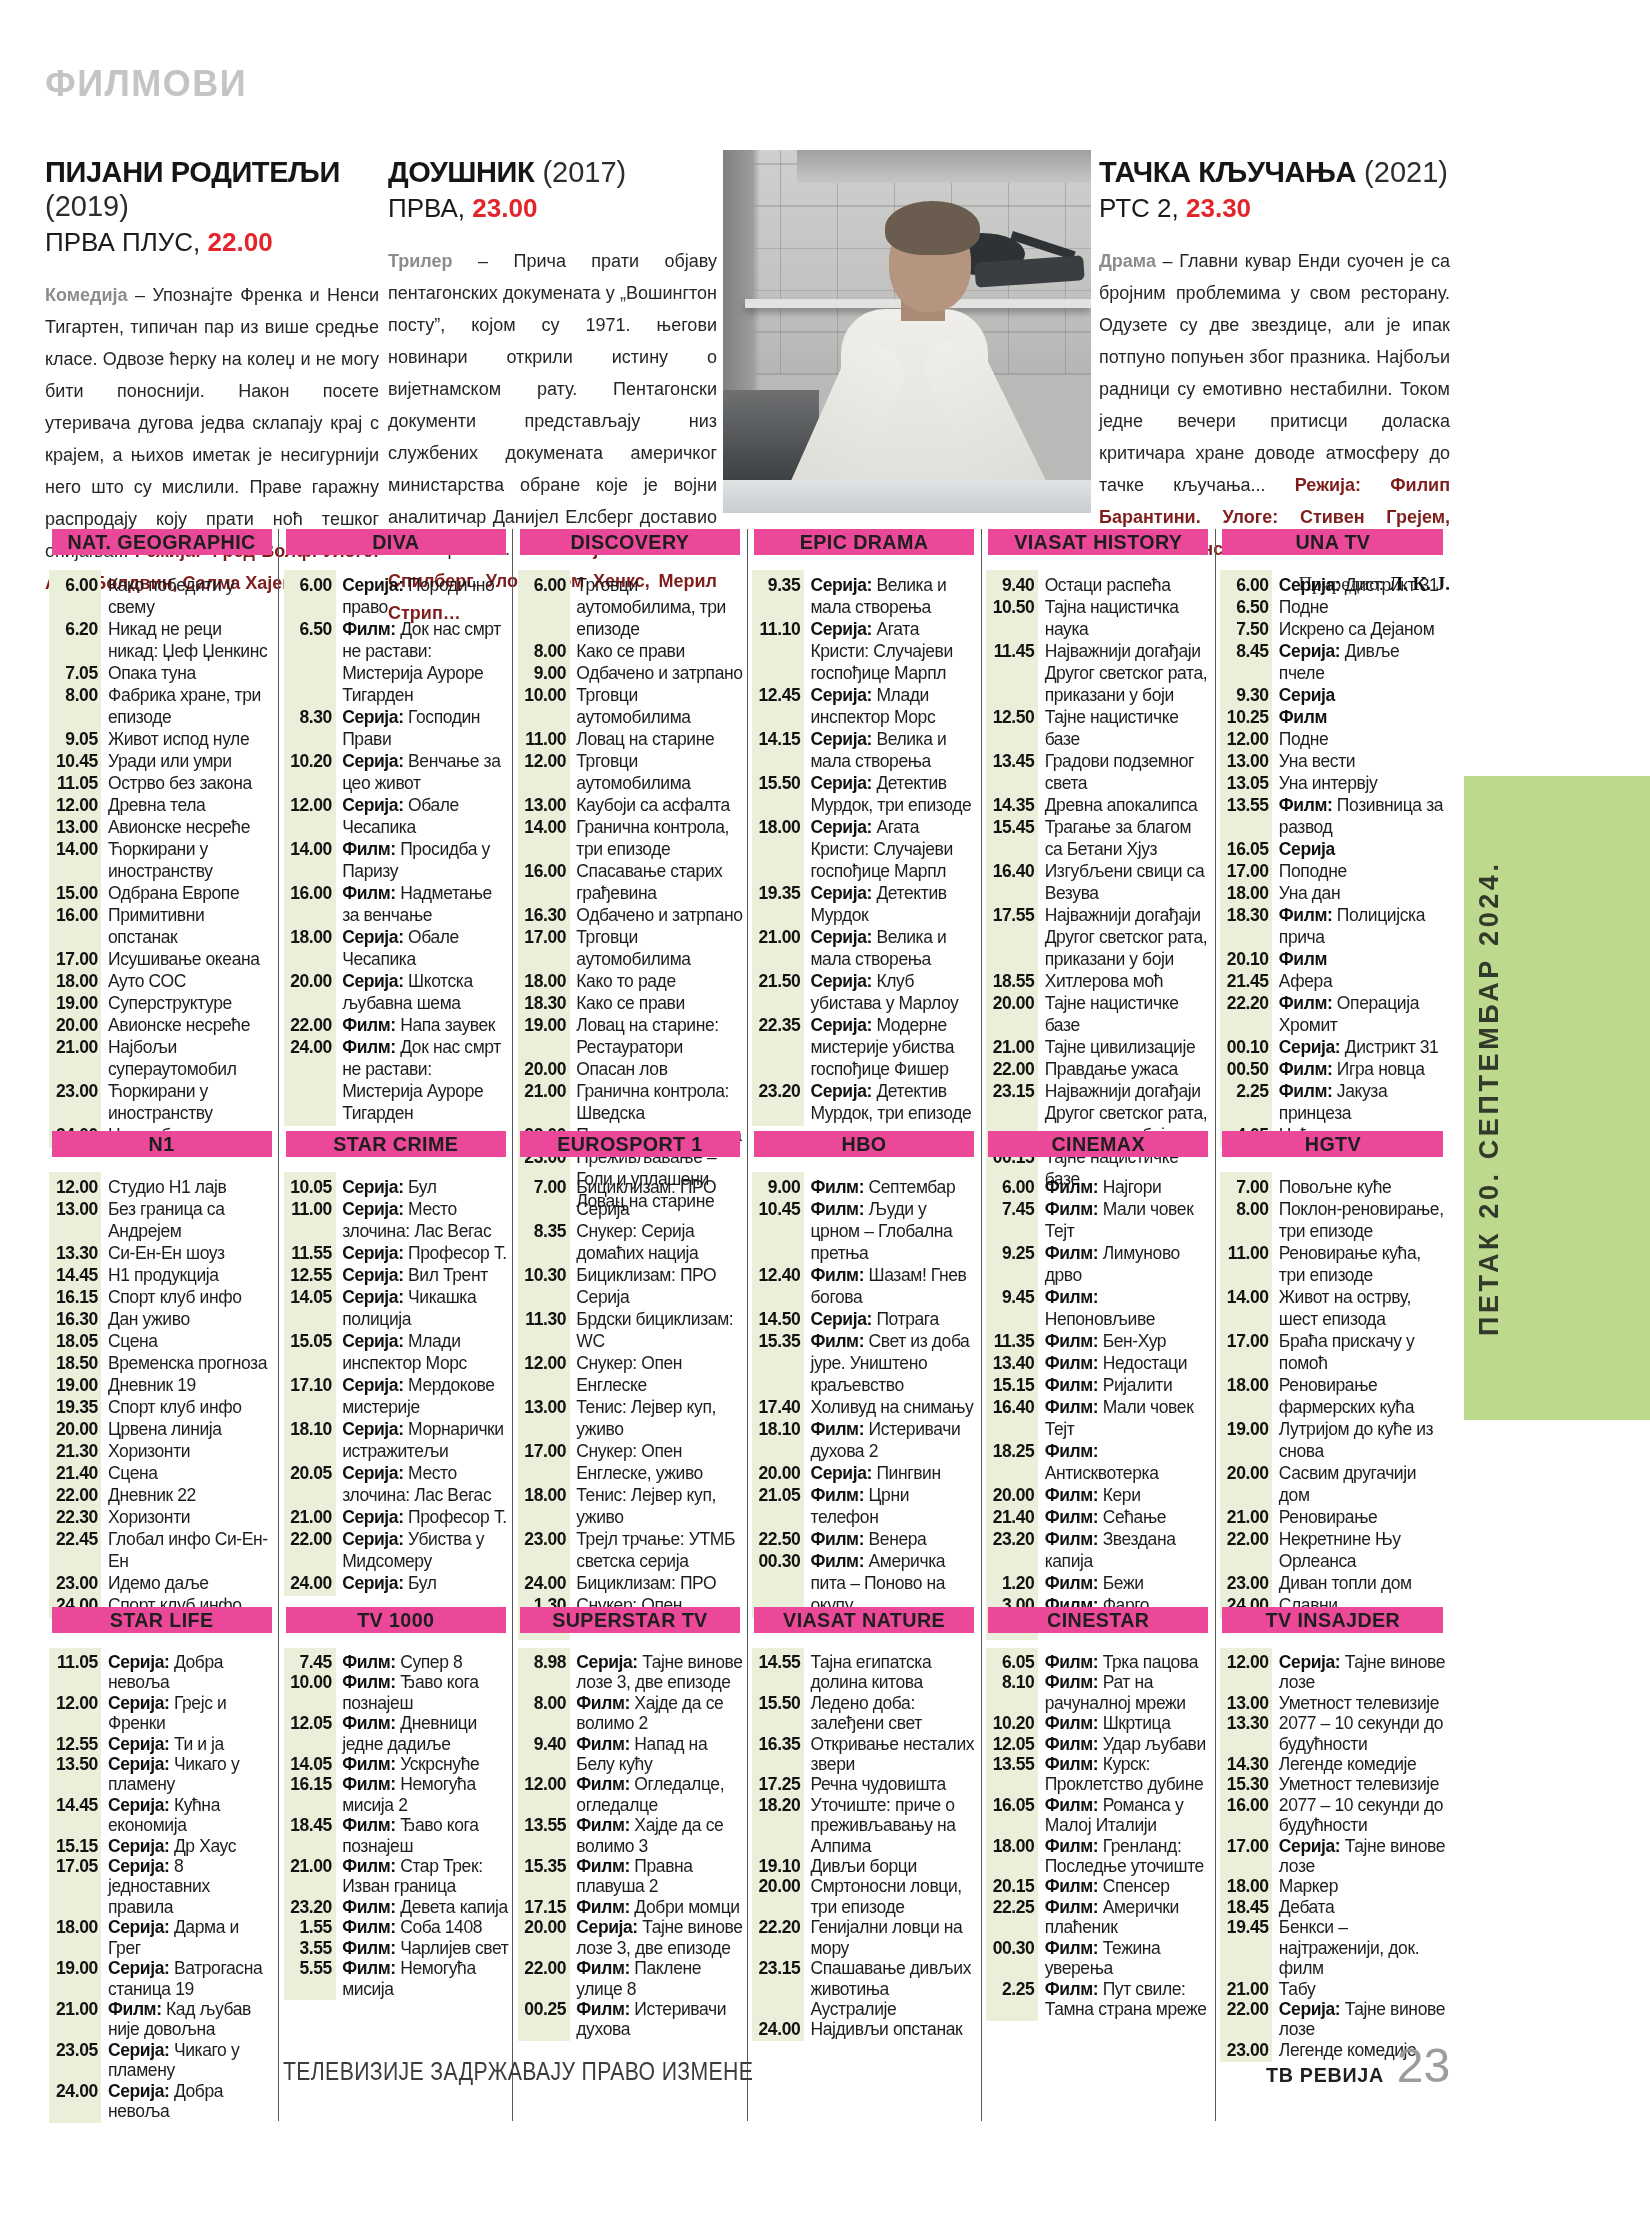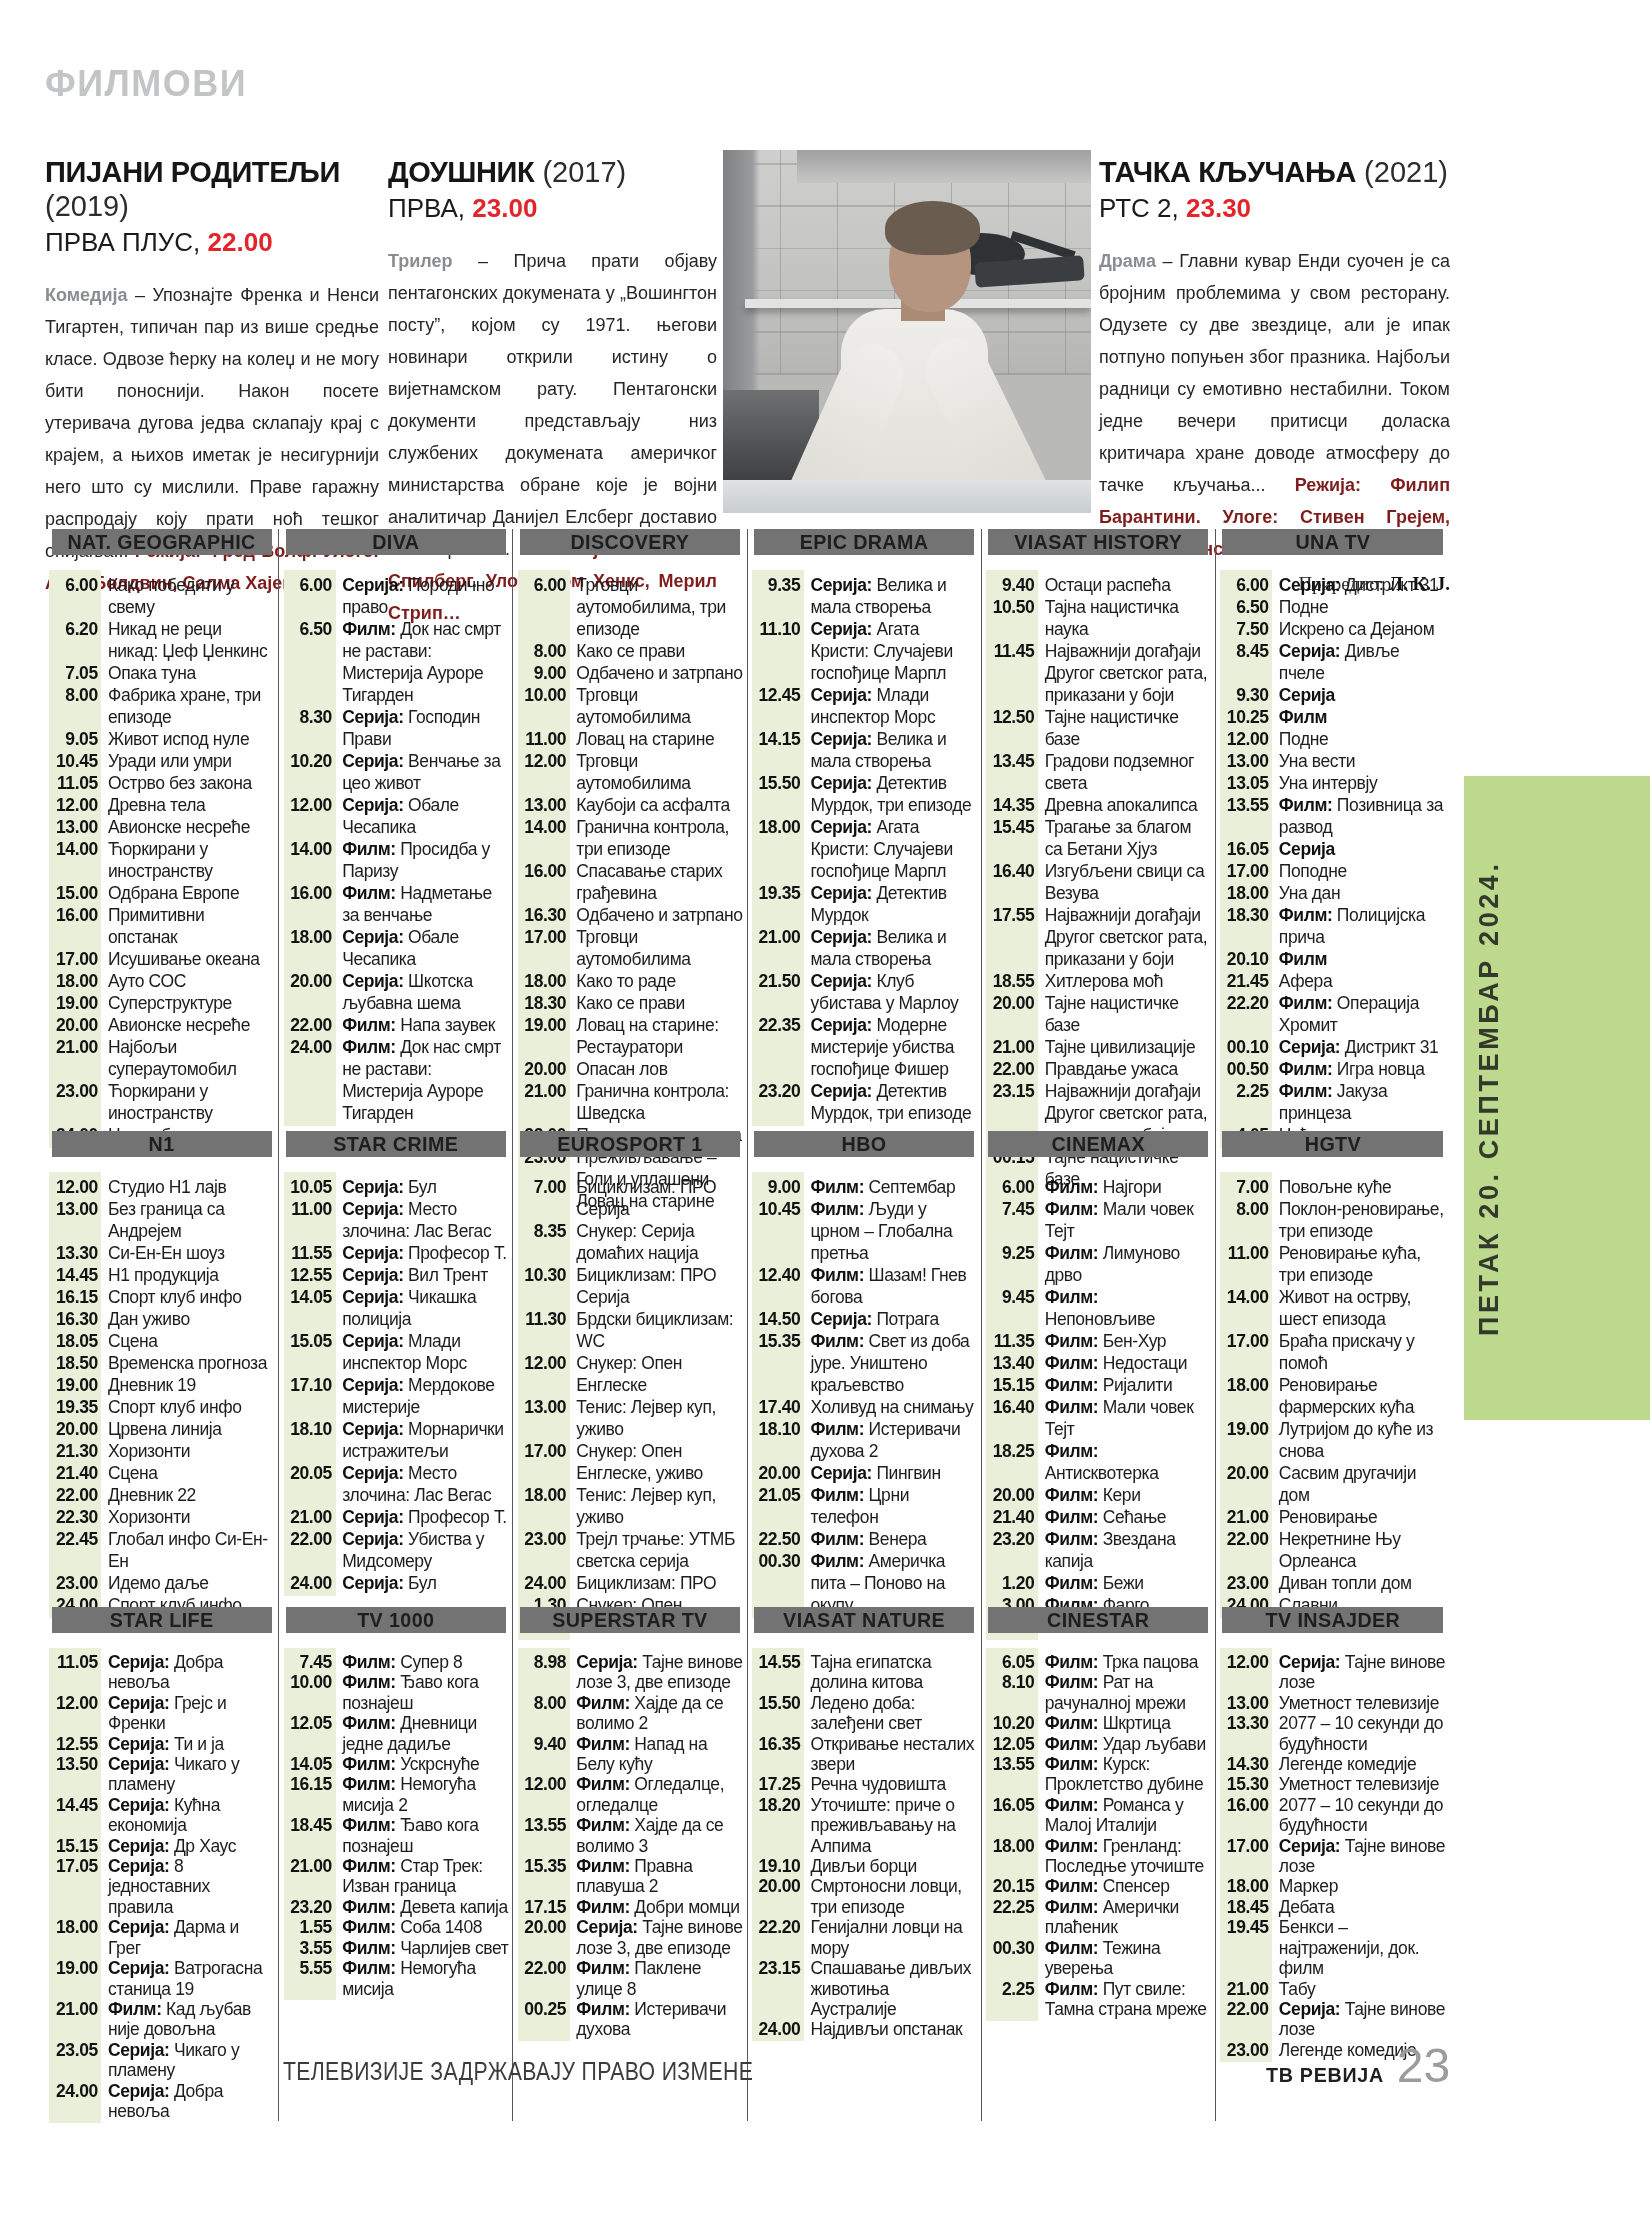--- a/index.html
+++ b/index.html
@@ -51,21 +51,21 @@
   .ph-arm-r{position:absolute;right:-8%;top:40%;width:34%;height:66%;background:linear-gradient(180deg,#efeeea,#d8d7d1);border-radius:36px;transform:rotate(-26deg);}
   
   .ch-row{position:absolute;left:45px;width:1405px;display:grid;grid-template-columns:repeat(6,1fr);}
   .row-1{top:529px;height:595px;}
   .row-2{top:1131px;height:468px;}
   .row-3{top:1607px;height:434px;}
   .block{border-right:1.5px solid #57585a;overflow:visible;}
   .block:last-child{border-right:none;}
   .bar{
     margin:0 6.6px;height:26px;display:flex;align-items:center;justify-content:center;
-    background:#737373;font-size:19.7px;font-weight:bold;color:#1e1e1e;letter-spacing:0.4px;
+    background:#ec4899;font-size:19.7px;font-weight:bold;color:#1e1e1e;letter-spacing:0.4px;
   }
   .entries{position:relative;margin:19px 2.9px 0 4.4px;}
   .entries::before{content:"";position:absolute;left:0;top:-4.4px;bottom:-1.5px;width:52px;background:#e9efd9;}
   .e{display:flex;position:relative;line-height:22px;}
   .row-3 .e{line-height:20.4px;}
   .tm{width:52px;flex:0 0 52px;text-align:right;font-weight:bold;font-size:17.5px;letter-spacing:-0.4px;color:#121212;padding-right:3.6px;box-sizing:border-box;}
   .tx{flex:1;padding-left:6.6px;padding-right:0.7px;font-size:17.5px;letter-spacing:-0.4px;color:#1d1d1d;}
   .tx b{color:#111;}
   
   .side-band{position:absolute;left:1464px;top:776px;width:187px;height:644px;background:#bdd98d;}

